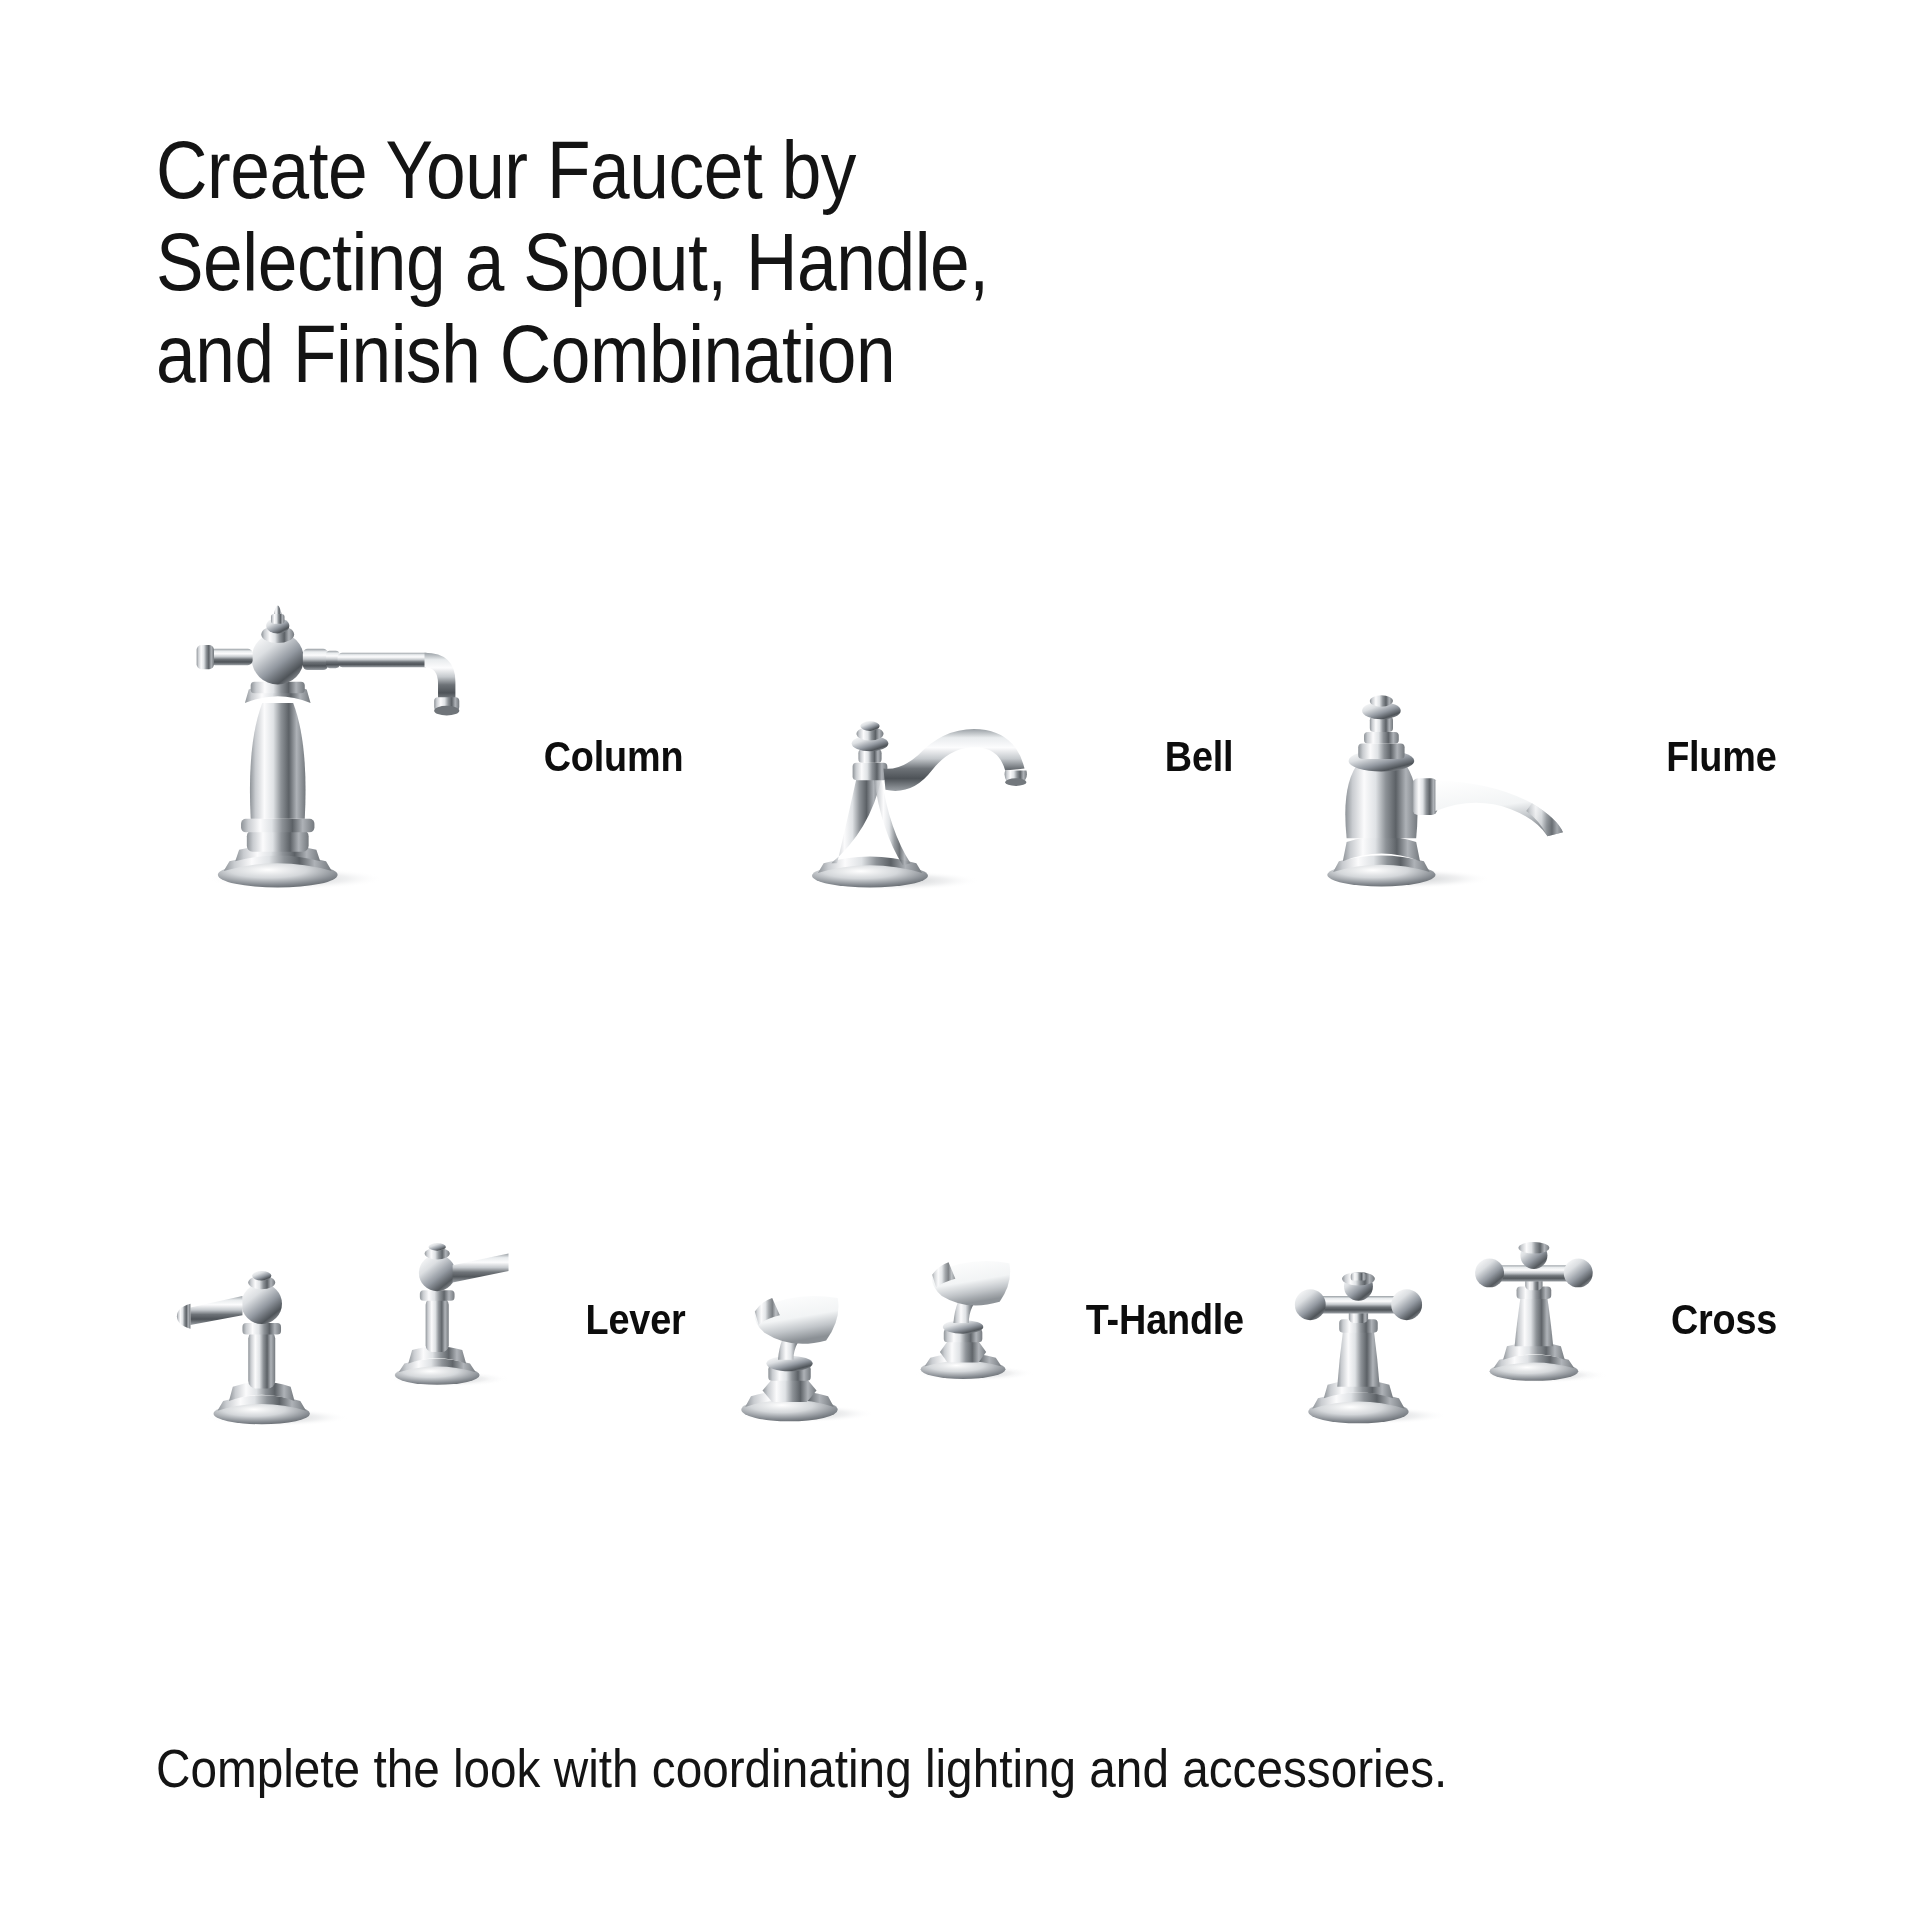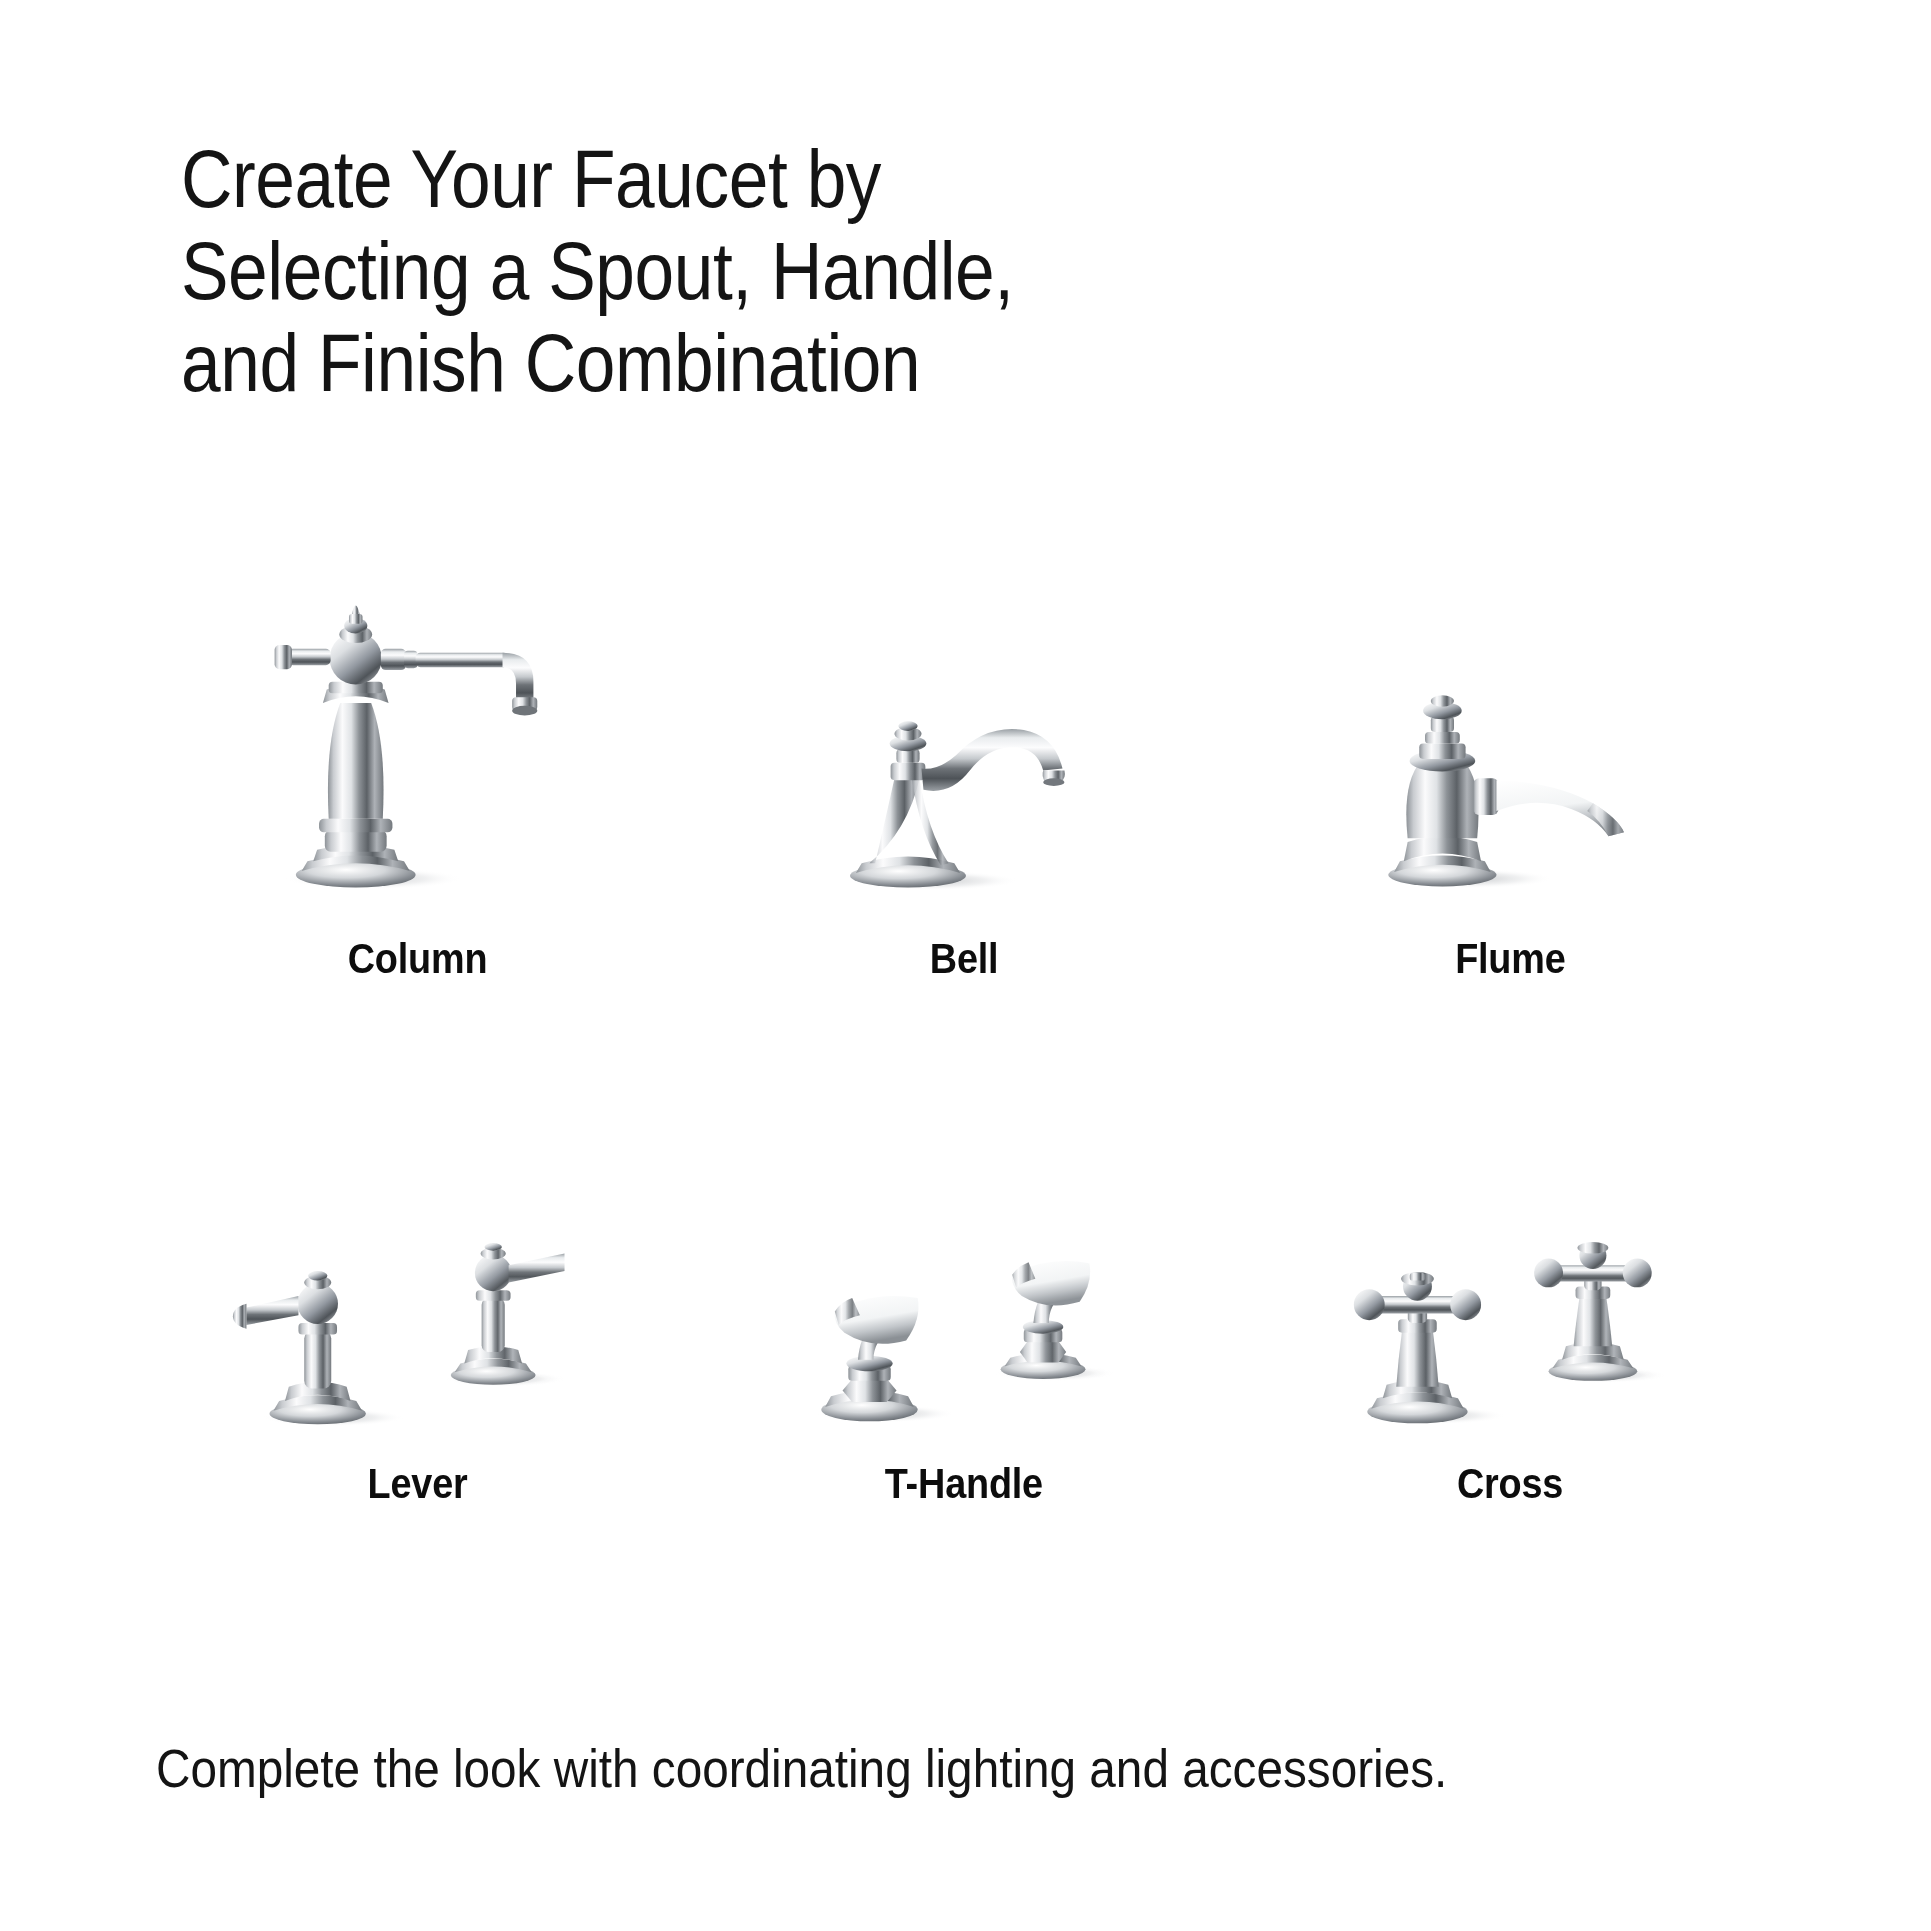--- a/index.html
+++ b/index.html
@@ -19,23 +19,22 @@
   .page {
     position: absolute;
     inset: 0;
     background: #ffffff;
   }
 
   
   .headline {
     position: absolute;
     left: 156px;
-    top: 133px;
+    top: 124px;
     width: 1352px;
-    margin-left: 25px;
   }
   .headline-line {
     font-size: 81px;
     line-height: 92px;
     font-weight: 300;
     letter-spacing: -0.5px;
     color: #141414;
     white-space: nowrap;
     transform: scaleX(0.88);
     transform-origin: left center;
@@ -47,21 +46,21 @@
     left: 145px;
     width: 1641px;
     display: flex;
   }
   .grid-spouts { top: 579px; }
   .grid-handles { top: 1180px; }
 
   .cell {
     width: 546px;
     display: flex;
-    flex-direction: column;
+    flex-direction: row;
     align-items: center;
   }
 
   .figure {
     height: 319px;
     width: 100%;
     display: flex;
     align-items: flex-end;
     justify-content: center;
   }

